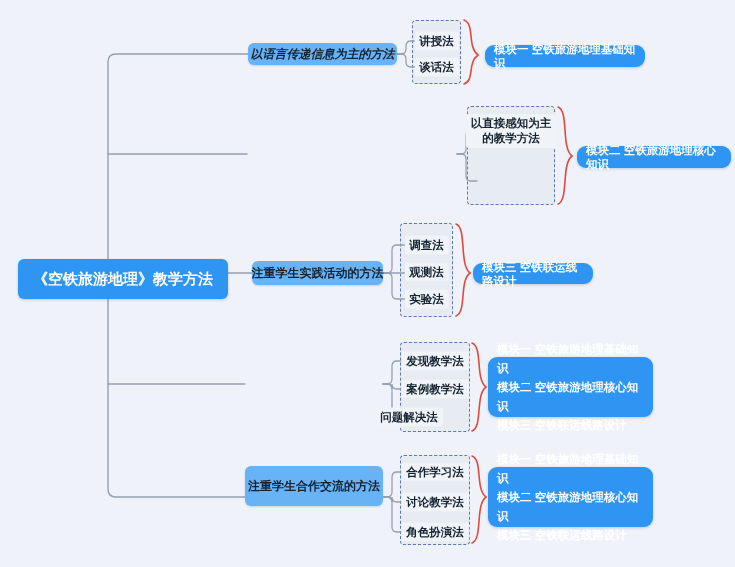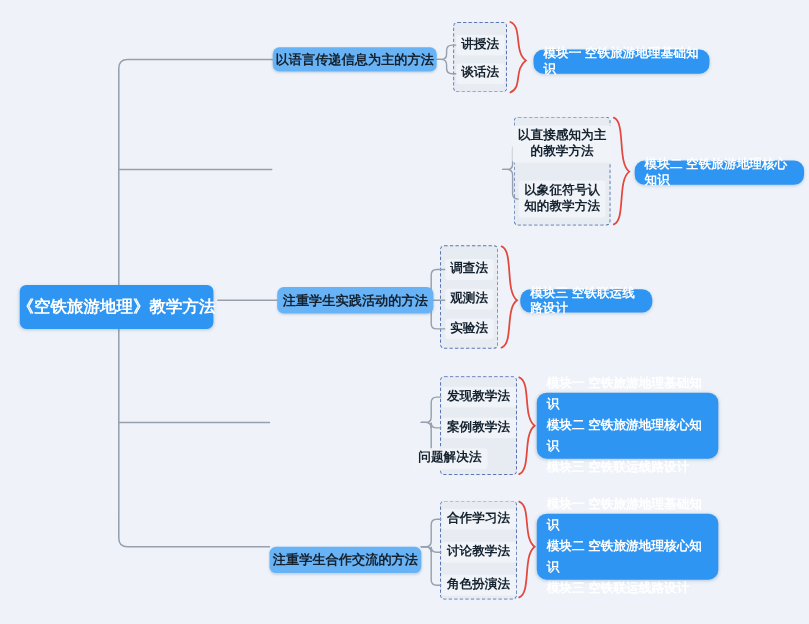--- a/index.html
+++ b/index.html
@@ -88,50 +88,48 @@
       <path d="M 383,384 H 387 Q 392,384 392,379 V 366 Q 392,361 397,361 H 410" fill="none" stroke="#96a0ae" stroke-width="1.3" stroke-linecap="round"></path>
       <path d="M 383,384 H 387 Q 392,384 392,389 V 384 Q 392,389 397,389 H 410" fill="none" stroke="#96a0ae" stroke-width="1.3" stroke-linecap="round"></path>
       <path d="M 383,384 H 387 Q 392,384 392,389 V 412 Q 392,417 397,417 H 410" fill="none" stroke="#96a0ae" stroke-width="1.3" stroke-linecap="round"></path>
       <path d="M 472,343 C 483,347 475,379 486,387 C 475,395 483,427 472,431" fill="none" stroke="#e2483d" stroke-width="1.6" stroke-linecap="round"></path>
       <path d="M 383,497 H 387 Q 392,497 392,492 V 477 Q 392,472 397,472 H 410" fill="none" stroke="#96a0ae" stroke-width="1.3" stroke-linecap="round"></path>
       <path d="M 383,497 H 387 Q 392,497 392,502 V 497 Q 392,502 397,502 H 410" fill="none" stroke="#96a0ae" stroke-width="1.3" stroke-linecap="round"></path>
       <path d="M 383,497 H 387 Q 392,497 392,502 V 527 Q 392,532 397,532 H 410" fill="none" stroke="#96a0ae" stroke-width="1.3" stroke-linecap="round"></path>
       <path d="M 472,456 C 483,460 475,489 486,497 C 475,505 483,539 472,543" fill="none" stroke="#e2483d" stroke-width="1.6" stroke-linecap="round"></path>
     </svg>
   <div class="layer-nodes" id="nodes">
-    <div class="root-node" id="rootNode" style="left: 18px; top: 259px; width: 176px; height: 40px;">《空铁旅游地理》教学方法</div>
-  <div class="branch-node" style="left: 248px; top: 43px; width: 149px; height: 22px;">以语言传递信息为主的方法</div>
+    <div class="root-node" id="rootNode" style="left: 18px; top: 259px; width: 210px; height: 40px;">《空铁旅游地理》教学方法</div>
+  <div class="branch-node" style="left: 248px; top: 43px; width: 149px; height: 22px; font-style: italic;">以语言传递信息为主的方法</div>
       <div class="method-item" style="left: 436.5px; top: 41px;">讲授法</div>
       <div class="method-item" style="left: 436.5px; top: 67px;">谈话法</div>
       <div class="result-node single" style="left: 485px; top: 45px; width: 160px; height: 22px;">
         <div class="result-line">模块一  空铁旅游地理基础知识</div>
       </div>
       <div class="method-item" style="left: 511px; top: 131px;">以直接感知为主
 的教学方法</div>
-      <div class="method-item" style="left: 511px; top: 181px;">以象征符号认
-知的教学方法</div>
       <div class="result-node single" style="left: 577px; top: 146px; width: 154px; height: 22px;">
         <div class="result-line">模块二 空铁旅游地理核心知识</div>
       </div>
-      <div class="branch-node" style="left: 252px; top: 261px; width: 142px; height: 24px;">注重学生实践活动的方法</div>
+      <div class="branch-node" style="left: 252px; top: 261px; width: 131px; height: 24px;">注重学生实践活动的方法</div>
       <div class="method-item" style="left: 426.5px; top: 245px;">调查法</div>
       <div class="method-item" style="left: 426.5px; top: 272px;">观测法</div>
       <div class="method-item" style="left: 426.5px; top: 299px;">实验法</div>
       <div class="result-node single" style="left: 473px; top: 263px; width: 120px; height: 21px;">
         <div class="result-line">模块三 空铁联运线路设计</div>
       </div>
       <div class="method-item" style="left: 435px; top: 361px;">发现教学法</div>
       <div class="method-item" style="left: 435px; top: 389px;">案例教学法</div>
       <div class="method-item" style="left: 409px; top: 417px;">问题解决法</div>
       <div class="result-node" style="left: 488px; top: 357px; width: 165px; height: 60px;">
         <div class="result-line">模块一  空铁旅游地理基础知识</div>
         <div class="result-line">模块二  空铁旅游地理核心知识</div>
         <div class="result-line">模块三  空铁联运线路设计</div>
       </div>
-      <div class="branch-node" style="left: 245px; top: 497px; width: 138px; height: 24px;">注重学生合作交流的方法</div>
+      <div class="branch-node" style="left: 245px; top: 466px; width: 138px; height: 40px;">注重学生合作交流的方法</div>
       <div class="method-item" style="left: 435px; top: 472px;">合作学习法</div>
       <div class="method-item" style="left: 435px; top: 502px;">讨论教学法</div>
       <div class="method-item" style="left: 435px; top: 532px;">角色扮演法</div>
       <div class="result-node" style="left: 488px; top: 467px; width: 165px; height: 60px;">
         <div class="result-line">模块一  空铁旅游地理基础知识</div>
         <div class="result-line">模块二  空铁旅游地理核心知识</div>
         <div class="result-line">模块三  空铁联运线路设计</div>
       </div>
     </div>
 </div>

